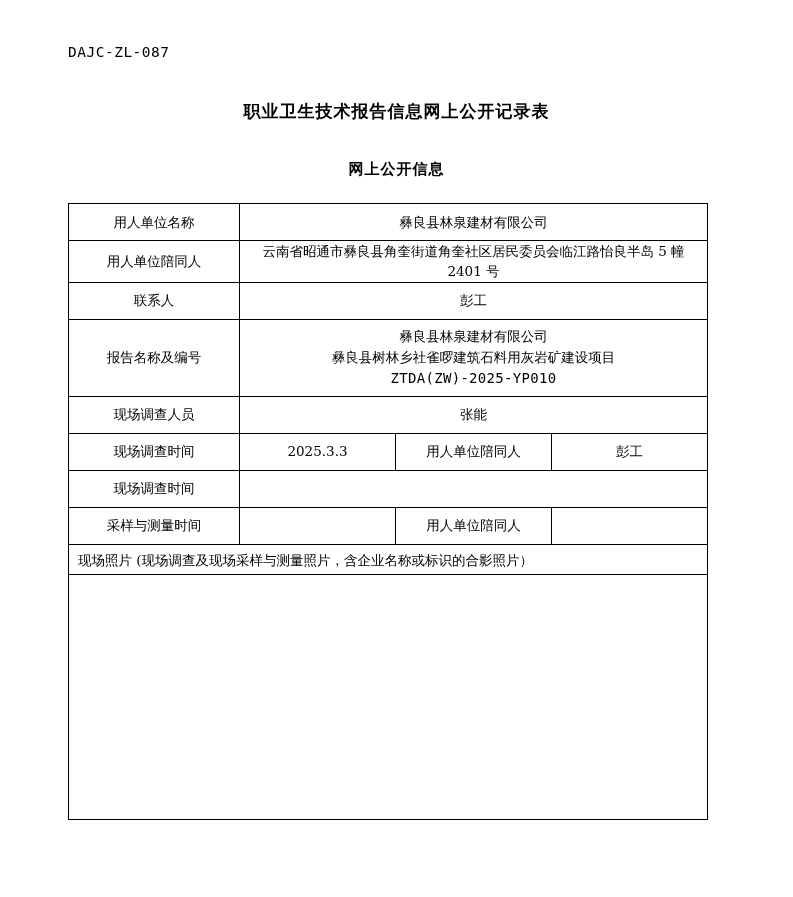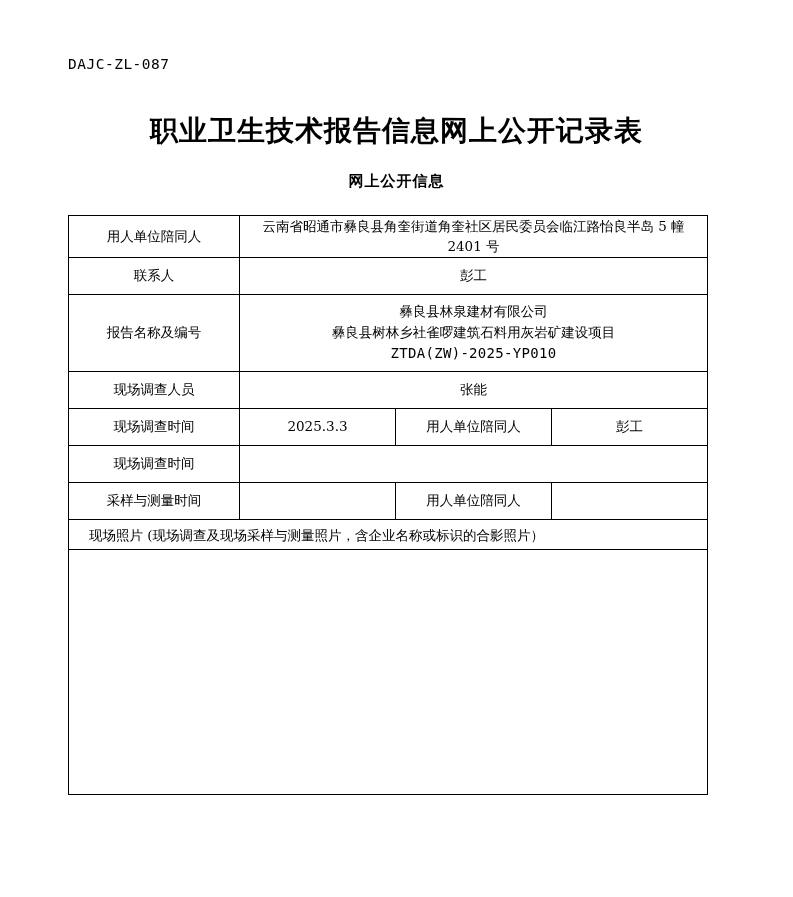--- a/index.html
+++ b/index.html
@@ -13,38 +13,37 @@
     font-family: "Liberation Serif", "DejaVu Serif", serif;
     color: #000000;
     position: relative;
     overflow: hidden;
   }
   .page {
     width: 793px;
     height: 753px;
     position: relative;
     box-sizing: border-box;
-    margin-top: 12px;
   }
   .doc-code {
     position: absolute;
     top: 44px;
     left: 68px;
     font-family: "DejaVu Sans Mono", "Liberation Mono", monospace;
     font-size: 14.5px;
     letter-spacing: 0.5px;
     color: #000;
   }
   .title-main {
     position: absolute;
     top: 100px;
     left: 0;
     width: 793px;
     text-align: center;
-    font-size: 28px;
+    font-size: 17px;
     font-weight: bold;
     letter-spacing: 1px;
     font-family: "DejaVu Serif", "Liberation Serif", serif;
   }
   .title-sub {
     position: absolute;
     top: 160px;
     left: 0;
     width: 793px;
     text-align: center;
@@ -105,21 +104,21 @@
   }
   td.small-val {
     width: 97px;
   }
   .photo-head {
     border: 1px solid #000;
     border-top: none;
     height: 30px;
     line-height: 30px;
     font-size: 13.5px;
-    padding-left: 20px;
+    padding-left: 9px;
     box-sizing: border-box;
     font-family: "DejaVu Serif", "Liberation Serif", serif;
   }
   .photo-body {
     border: 1px solid #000;
     border-top: none;
     height: 245px;
     box-sizing: border-box;
   }
 </style>
@@ -130,20 +129,24 @@
 
   <div class="doc-code">DAJC-ZL-087</div>
 
   <div class="title-main">职业卫生技术报告信息网上公开记录表</div>
 
   <div class="title-sub">网上公开信息</div>
 
   <div class="tbl-wrap">
     <table class="main">
       <tbody>
+        <tr>
+          <td class="label">用人单位名称</td>
+          <td class="value" colspan="3">彝良县林泉建材有限公司</td>
+        </tr>
         <tr>
           <td class="label">用人单位陪同人</td>
           <td class="value addr" colspan="3">云南省昭通市彝良县角奎街道角奎社区居民委员会临江路怡良半岛 5 幢 2401 号</td>
         </tr>
         <tr>
           <td class="label">联系人</td>
           <td class="value" colspan="3">彭工</td>
         </tr>
         <tr>
           <td class="label">报告名称及编号</td>

